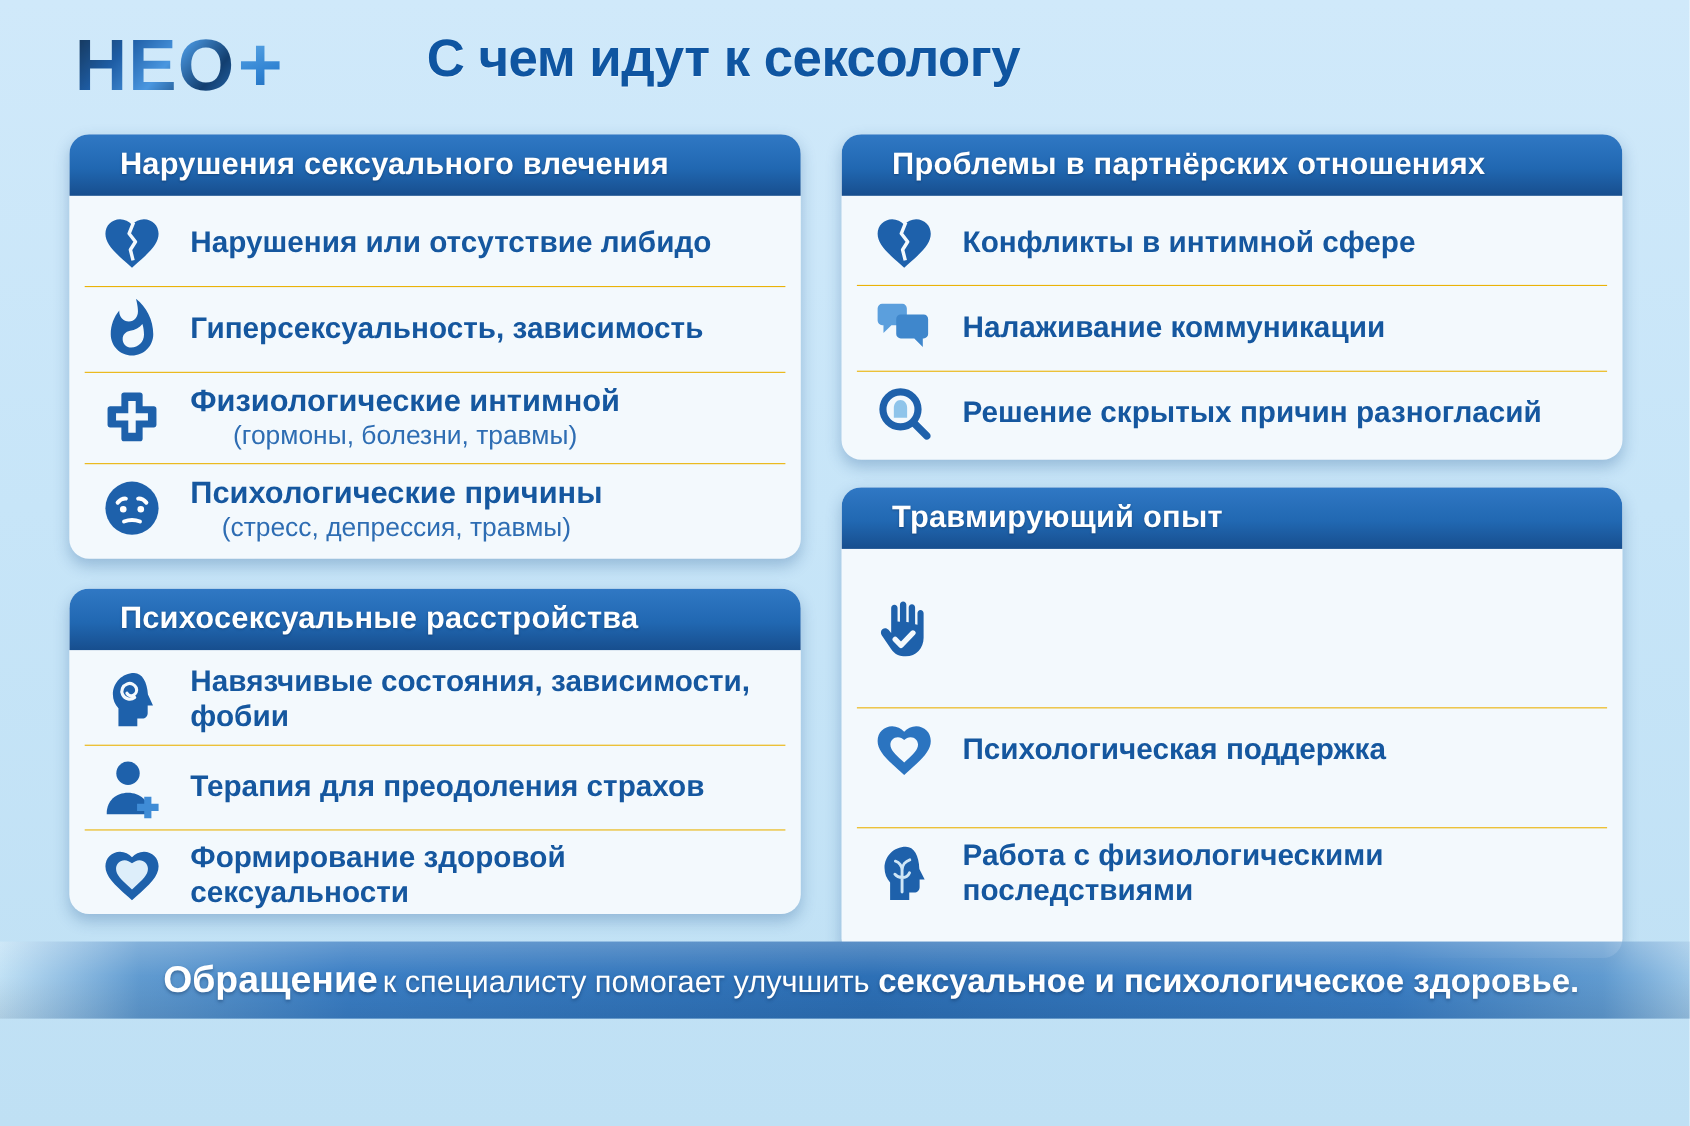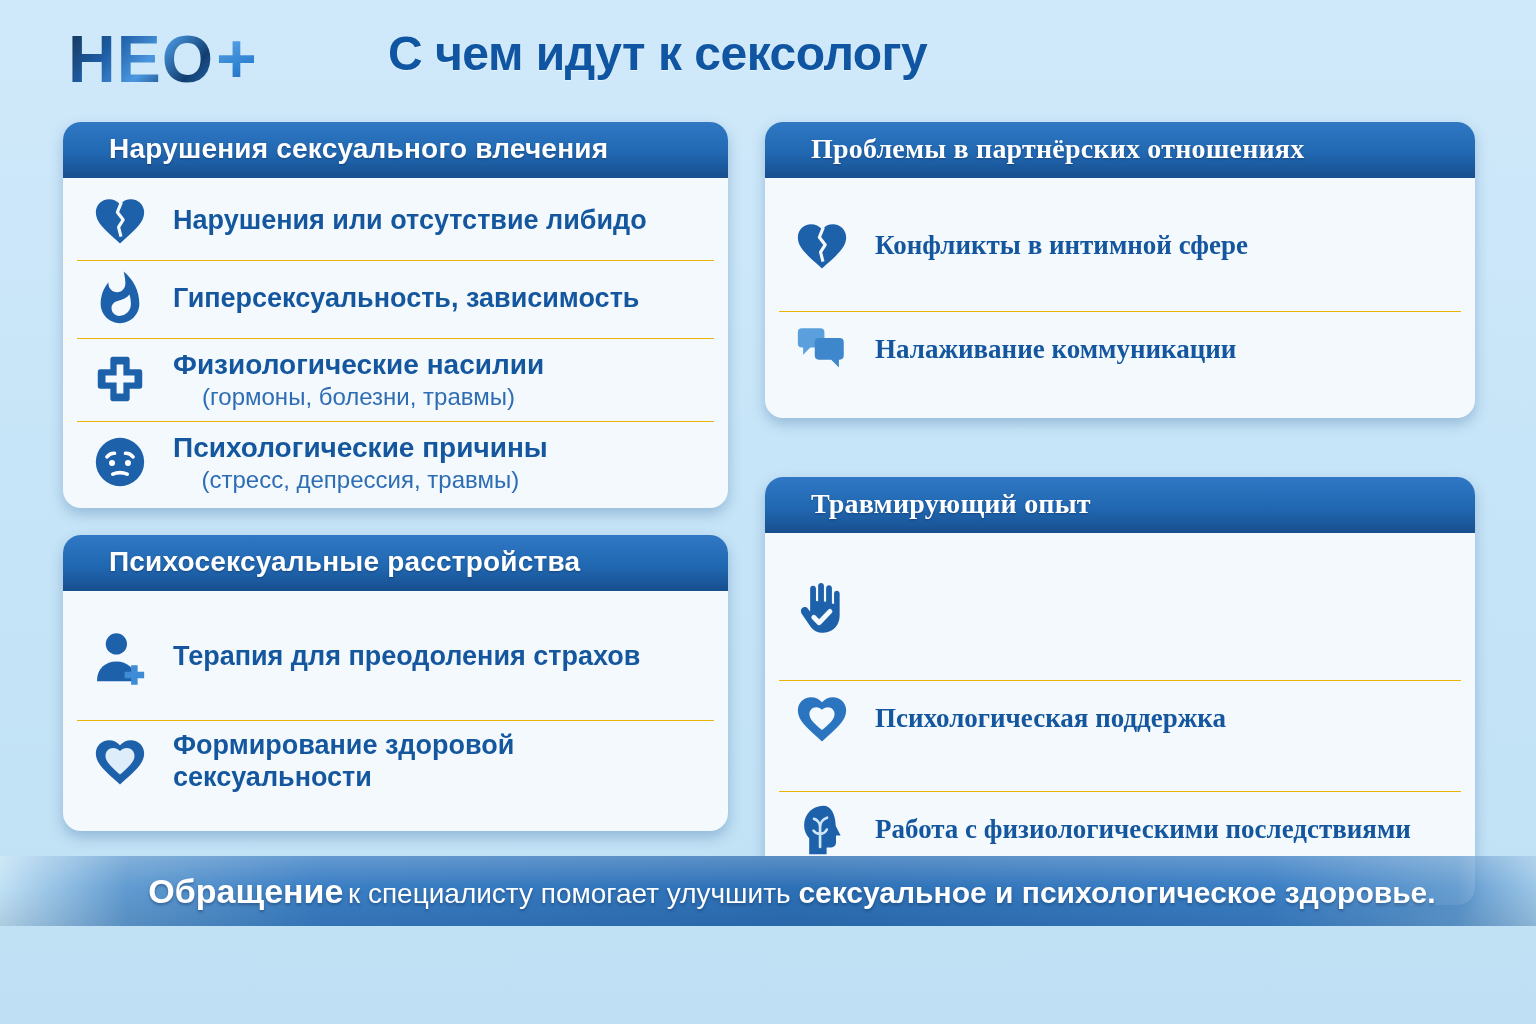--- a/index.html
+++ b/index.html
@@ -24,30 +24,30 @@
   }
   .title{
     position:absolute;left:388px;top:26px;margin:0;
     font-size:48px;font-weight:700;color:#0f55a1;letter-spacing:-0.5px;
     text-shadow:0 1px 1px rgba(255,255,255,.5);
   }
   
   .columns{position:absolute;top:122px;left:63px;right:61px;display:flex;gap:37px;}
   .col{display:flex;flex-direction:column;}
   #col-left{width:665px;gap:27px;}
-  #col-right{width:710px;gap:25px;font-family:Liberation Serif, serif;}
+  #col-right{width:710px;gap:25px;}
   .card{
     background:#f3f9fd;border-radius:18px;overflow:hidden;
     box-shadow:0 6px 14px rgba(23,77,135,.28);
     display:flex;flex-direction:column;
   }
   .card-desire-disorders{height:386px;}
   .card-psychosexual{height:296px;}
   .card-partner-problems{height:296px;}
-  .card-traumatic-experience{height:428px;margin-top:34px;}
+  .card-traumatic-experience{height:428px;}
   .card-header{
     margin:0;flex:0 0 auto;
     background:linear-gradient(180deg,#3078c4 0%,#2168b2 55%,#174e8e 100%);
     color:#ffffff;font-size:28px;font-weight:700;letter-spacing:.2px;
     padding:11px 24px 13px 46px;
     text-shadow:0 1px 2px rgba(8,38,74,.45);
   }
   .card-body{flex:1;display:flex;flex-direction:column;justify-content:space-evenly;padding:4px 0;}
   .row{display:flex;align-items:center;gap:24px;margin:0 14px;padding:9px 14px;}
   .row:not(:first-child){border-top:1px solid #eab308;}
@@ -112,21 +112,21 @@
     </span>
   </div>
             <div class="row">
     <span class="icon">
                 <svg viewBox="0 0 24 24">
                   <path fill="#1e61ab" d="M9 2.8h6c.6 0 1 .4 1 1V8h4.2c.6 0 1 .4 1 1v6c0 .6-.4 1-1 1H16v4.2c0 .6-.4 1-1 1H9c-.6 0-1-.4-1-1V16H3.8c-.6 0-1-.4-1-1V9c0-.6.4-1 1-1H8V3.8c0-.6.4-1 1-1z"></path>
                   <path fill="#f3f9fd" d="M10.6 6h2.8v4.6H18v2.8h-4.6V18h-2.8v-4.6H6v-2.8h4.6z"></path>
                 </svg>
               </span>
     <span class="texts">
-      <span class="main strong">Физиологические насилии</span>
+      <span class="main strong">Физиологические интимной</span>
       <span class="sub">(гормоны, болезни, травмы)</span>
     </span>
   </div>
             <div class="row">
     <span class="icon">
                 <svg viewBox="0 0 24 24">
                   <circle cx="12" cy="12" r="10" fill="#1e61ab"></circle>
                   <path d="M6.6 9.9c.9-1.1 2-1.6 3.1-1.5M17.4 9.9c-.9-1.1-2-1.6-3.1-1.5" stroke="#fff" stroke-width="1.5" fill="none" stroke-linecap="round"></path>
                   <circle cx="8.7" cy="12.4" r="1.25" fill="#fff"></circle>
                   <circle cx="15.3" cy="12.4" r="1.25" fill="#fff"></circle>
@@ -139,20 +139,32 @@
     </span>
   </div>
           </div>
   </section>
         <section class="card card-psychosexual">
     <h2 class="card-header">Психосексуальные расстройства</h2>
     <div class="card-body">
             <div class="row">
     <span class="icon">
                 <svg viewBox="0 0 24 24">
+                  <path fill="#1e61ab" d="M12.8 2C8.4 2 4.8 5.6 4.8 10c0 2.1.8 3.9 2.1 5.3V22h7.1v-2.9h1.9c1.1 0 2-.9 2-2v-2.9h2L18 10.1C17.7 5.5 15.9 2 12.8 2z"></path>
+                  <path d="M13 11.2c-1.5 1.1-3.7.6-4.5-1-.8-1.6 0-3.5 1.7-4.1 1.4-.5 2.9.2 3.4 1.5.4 1.1-.1 2.3-1.2 2.8-.9.4-1.9 0-2.3-.8" stroke="#f3f9fd" stroke-width="1.2" fill="none" stroke-linecap="round"></path>
+                </svg>
+              </span>
+    <span class="texts">
+      <span class="main">Навязчивые состояния, зависимости, фобии</span>
+
+    </span>
+  </div>
+            <div class="row">
+    <span class="icon">
+                <svg viewBox="0 0 24 24">
                   <circle cx="10.5" cy="6.6" r="4.4" fill="#1e61ab"></circle>
                   <path fill="#1e61ab" d="M2.5 21.5c0-4.5 3.5-7.6 8-7.6s8 3.1 8 7.6v.5h-16z"></path>
                   <path fill="#3f8cd6" d="M16.6 15.4h2.7v2.7H22v2.7h-2.7v2.7h-2.7v-2.7h-2.7v-2.7h2.7z"></path>
                 </svg>
               </span>
     <span class="texts">
       <span class="main">Терапия для преодоления страхов</span>
 
     </span>
   </div>
@@ -189,20 +201,33 @@
   </div>
             <div class="row">
     <span class="icon">
                 <svg viewBox="0 0 24 24">
                   <path fill="#5b9fdd" d="M2 4.7A1.7 1.7 0 0 1 3.7 3h7.6A1.7 1.7 0 0 1 13 4.7v4.6a1.7 1.7 0 0 1-1.7 1.7H7.2l-3 3v-3h-.5A1.7 1.7 0 0 1 2 9.3z"></path>
                   <path fill="#3f87cc" d="M9 8.7A1.7 1.7 0 0 1 10.7 7h8.6A1.7 1.7 0 0 1 21 8.7v5.6a1.7 1.7 0 0 1-1.7 1.7H19v3.2L15.8 16h-5.1A1.7 1.7 0 0 1 9 14.3z"></path>
                 </svg>
               </span>
     <span class="texts">
       <span class="main">Налаживание коммуникации</span>
+
+    </span>
+  </div>
+            <div class="row">
+    <span class="icon">
+                <svg viewBox="0 0 24 24">
+                  <circle cx="10.6" cy="10.4" r="6.6" fill="#f3f9fd" stroke="#1e61ab" stroke-width="2.7"></circle>
+                  <path fill="#8ec4ea" d="M8.1 13.6V9.8c0-1.6 1.1-2.9 2.5-2.9s2.5 1.3 2.5 2.9v3.8z"></path>
+                  <path fill="#1e61ab" d="m14.9 16.8 2-2 4.6 4.6c.6.6.6 1.5 0 2-.6.6-1.5.6-2 0z"></path>
+                </svg>
+              </span>
+    <span class="texts">
+      <span class="main">Решение скрытых причин разногласий</span>
 
     </span>
   </div>
           </div>
   </section>
         <section class="card card-traumatic-experience">
     <h2 class="card-header">Травмирующий опыт</h2>
     <div class="card-body">
             <div class="row">
     <span class="icon">

